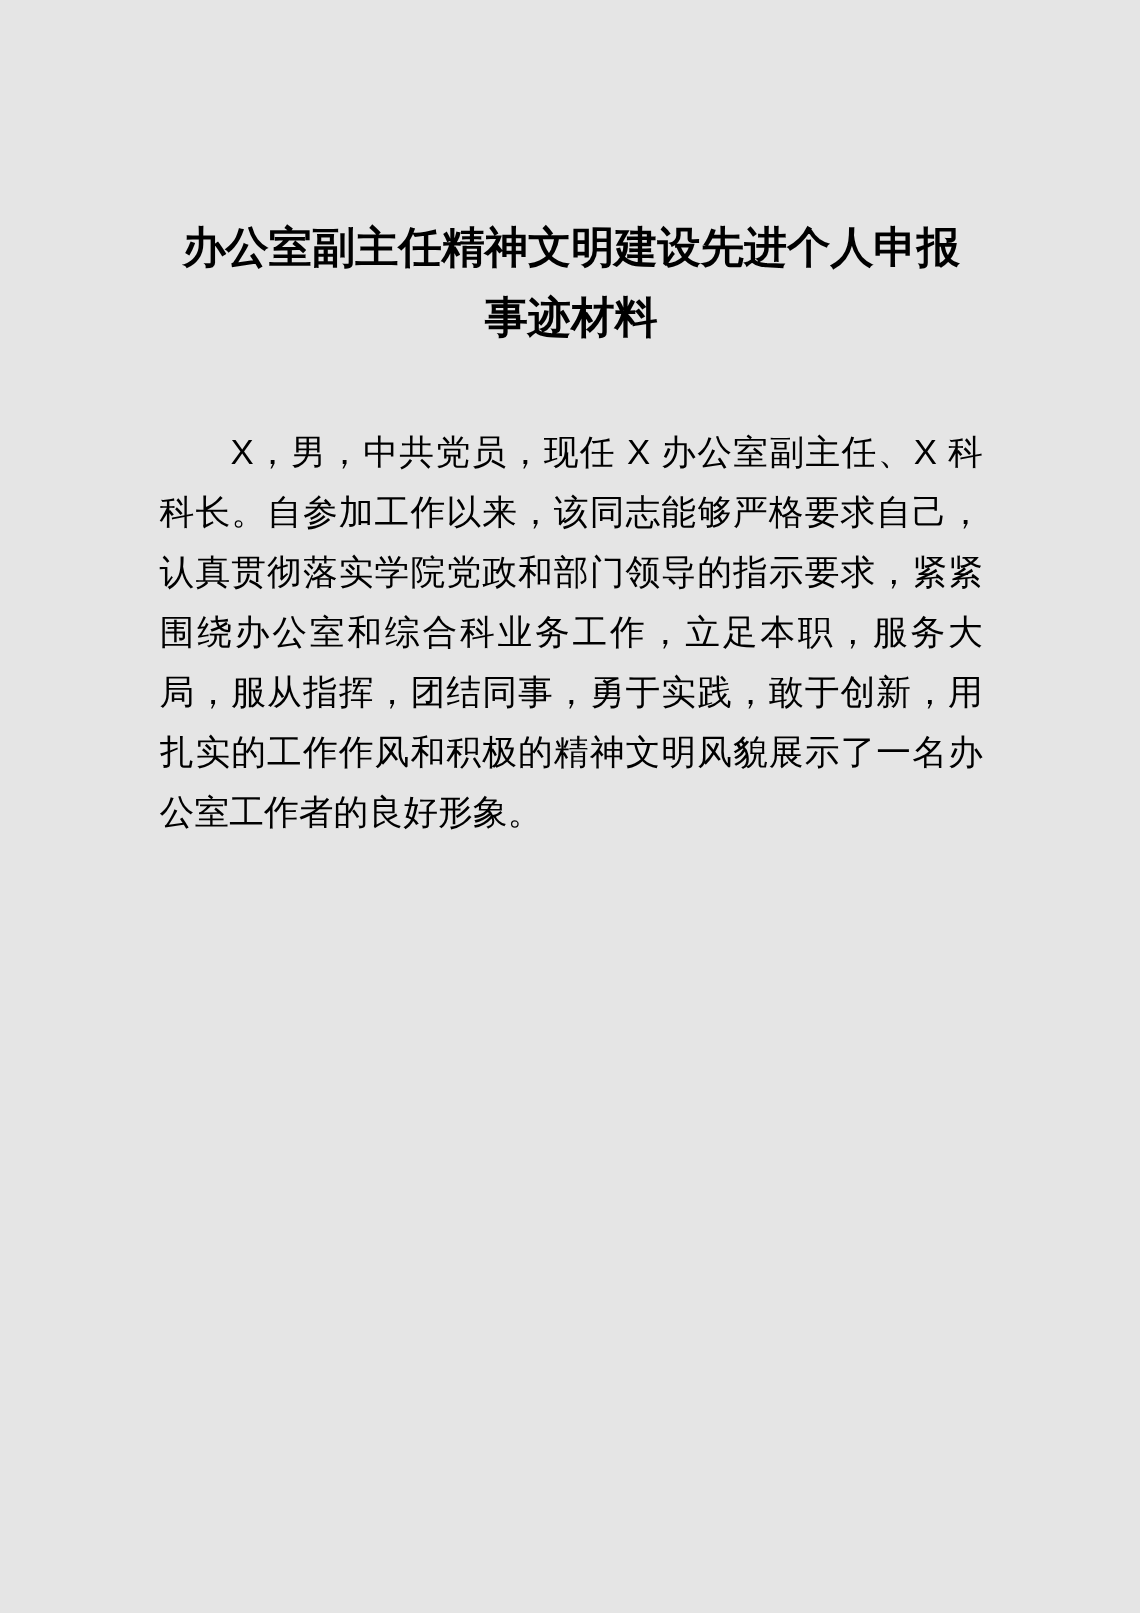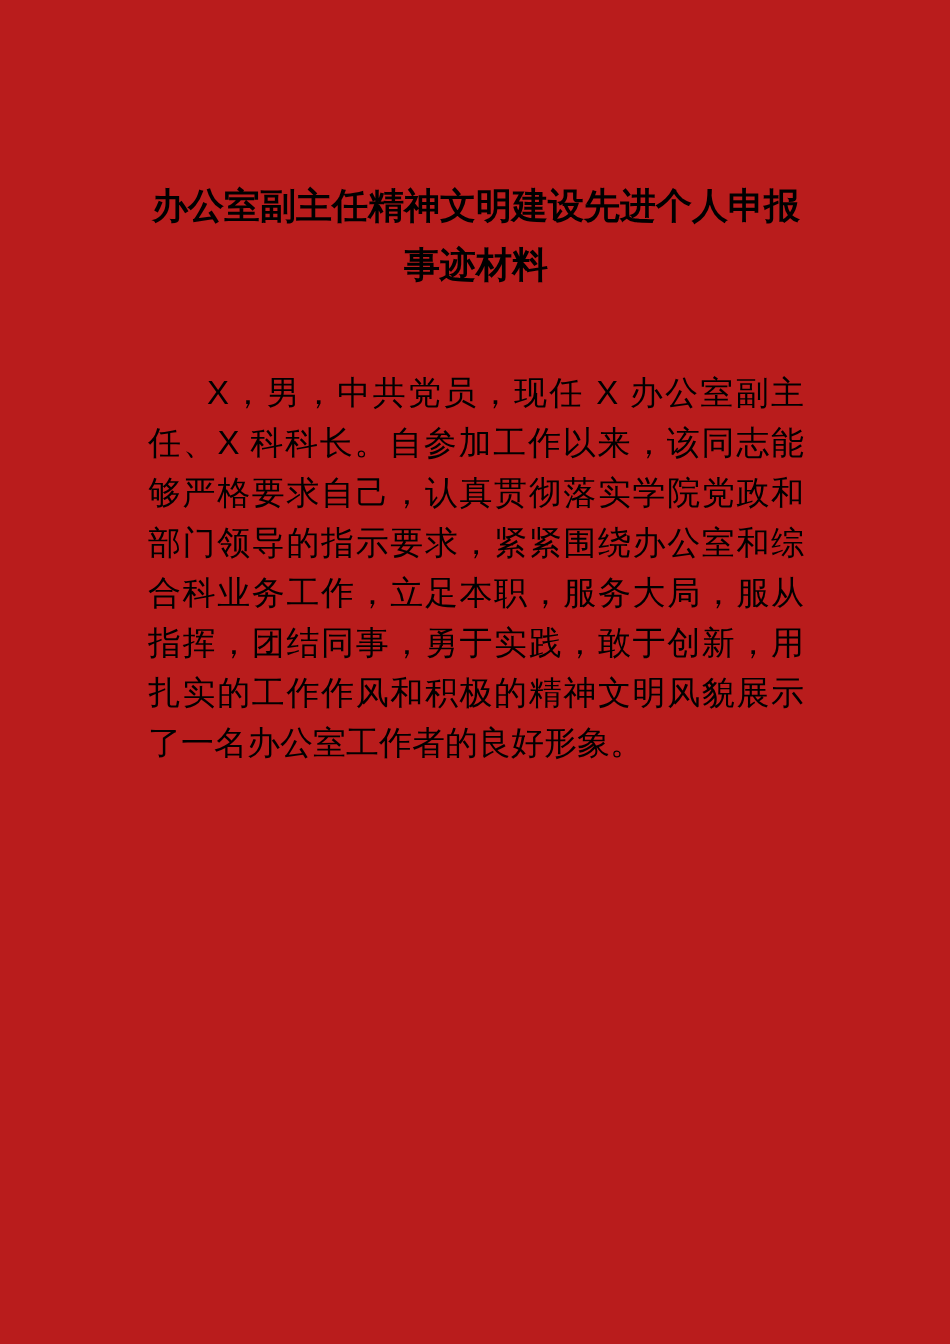--- a/index.html
+++ b/index.html
@@ -8,21 +8,21 @@
     background: #ffffff;
   }
   body {
     font-family: "Liberation Sans", "DejaVu Sans", sans-serif;
     color: #000000;
   }
   .page {
     position: relative;
     width: 950px;
     height: 1344px;
-    background: #b91c1c;
+    background: #e5e5e5;
     overflow: hidden;
     box-sizing: border-box;
   }
   .doc-body {
     position: absolute;
     left: 133px;
     top: 0;
     width: 686px;
   }
   .doc-title {
@@ -37,23 +37,23 @@
     color: #000000;
     word-break: break-all;
   }
   .title-spacer {
     height: 147px;
   }
   .title-gap {
     height: 88px;
   }
   .para {
-    margin: 15px;
+    margin: 0;
     padding: 0;
-    font-size: 33px;
+    font-size: 29px;
     line-height: 50px;
     text-align: justify;
     text-align-last: left;
     text-indent: 59px;
     color: #000000;
     word-break: break-all;
     letter-spacing: 0px;
   }
   .para + .para {
     margin-top: 0px;

